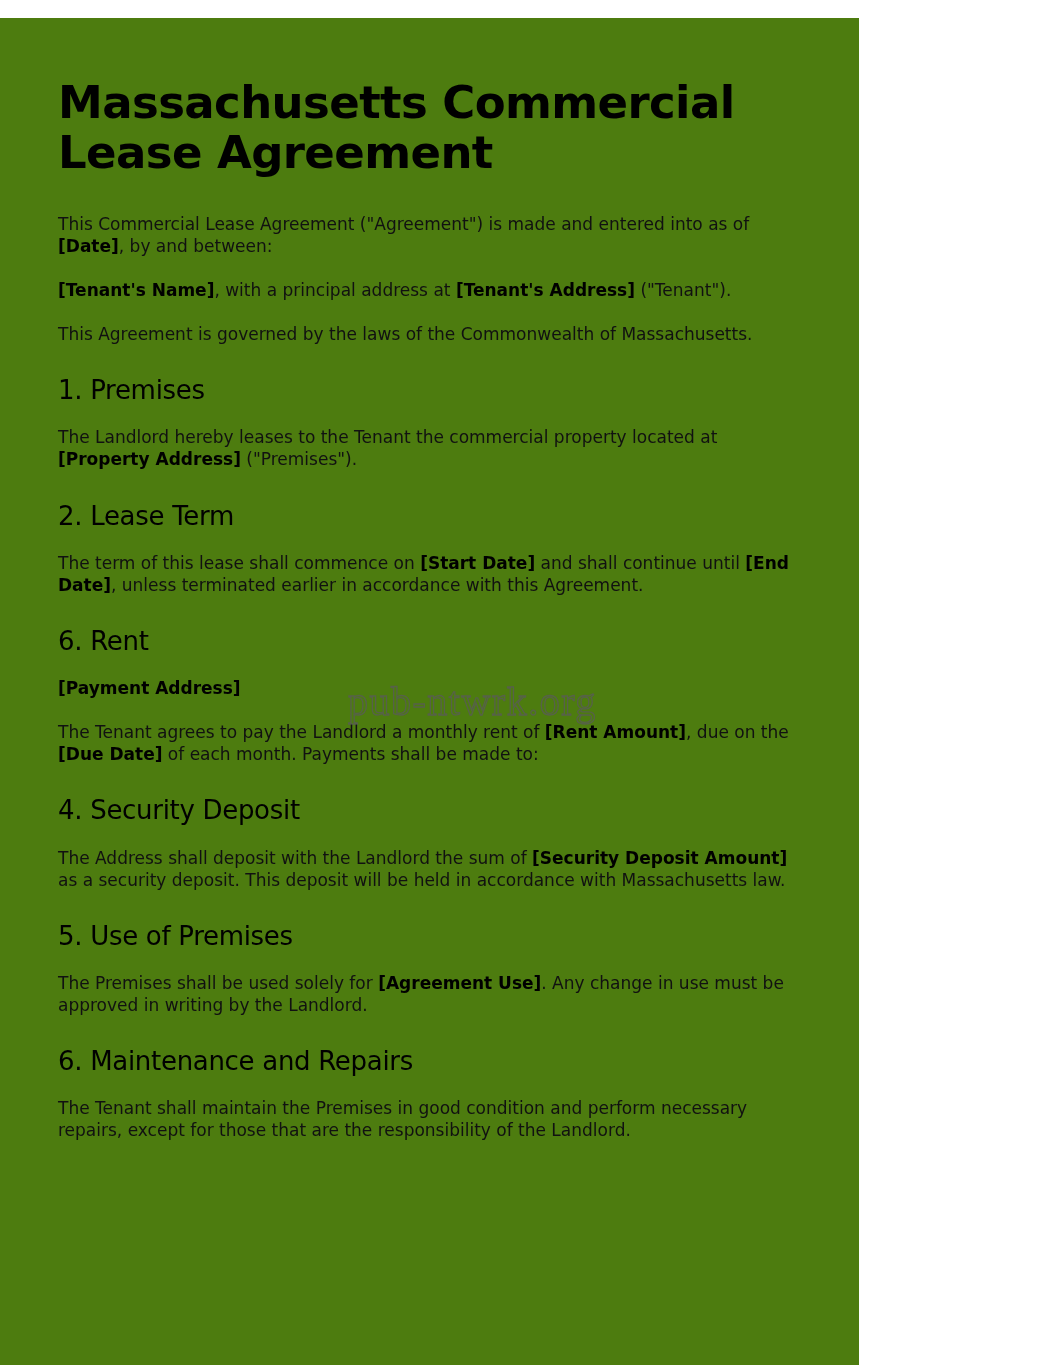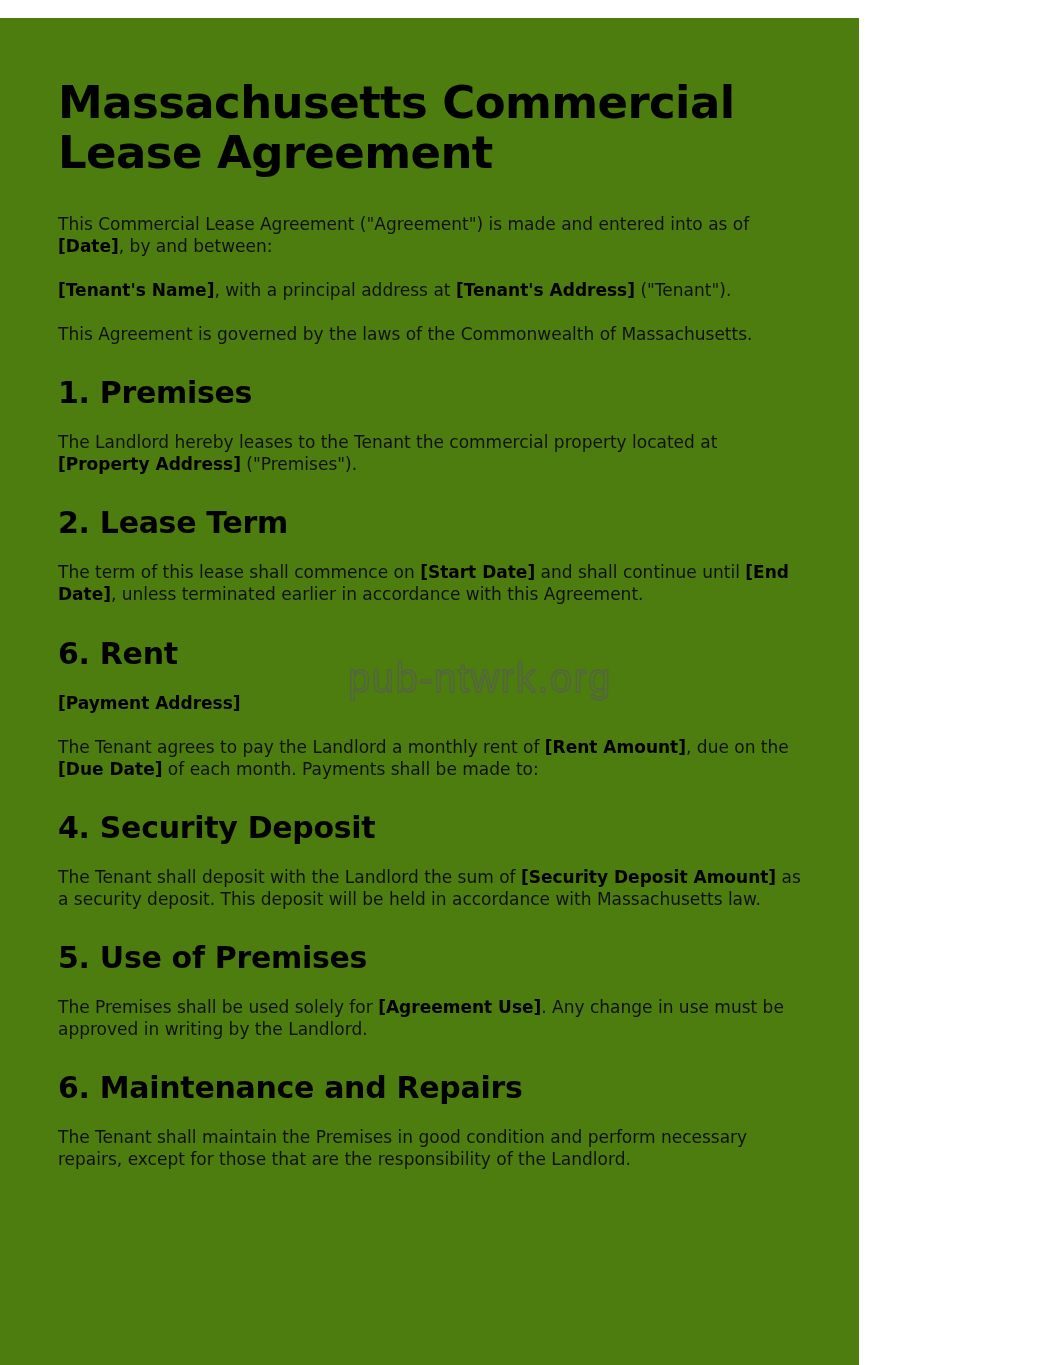--- a/index.html
+++ b/index.html
@@ -46,36 +46,36 @@
     max-width: 930px;
     color: #111;
   }
   .para b, .ph {
     font-weight: bold;
     color: #000;
   }
 
   
   .sec-head {
-    font-size: 30px;
-    font-weight: bold;
+    font-size: 26px;
+    font-weight: normal;
     line-height: 1.2;
     letter-spacing: -0.3px;
     margin: 30px 0 20px 0;
     color: #000;
   }
 
   .para + .sec-head { margin-top: 30px; }
 
   
   #watermark {
     position: absolute;
     left: 348px;
-    top: 640px;
-    font-family: Liberation Sans, sans-serif;
+    top: 664px;
+    font-family: Liberation Serif, serif;
     font-size: 40px;
     font-weight: 400;
     letter-spacing: 1.5px;
     white-space: nowrap;
     color: transparent;
     -webkit-text-stroke: 1.3px rgba(90, 90, 90, 0.78);
     text-stroke: 1.3px rgba(90, 90, 90, 0.78);
     pointer-events: none;
     user-select: none;
     z-index: 5;
@@ -114,21 +114,21 @@
   <h2 class="sec-head">6. Rent</h2>
   <p class="para">
     <b class="ph">[Payment Address]</b>
   </p>
   <p class="para">
     <span>The Tenant agrees to pay the Landlord a monthly rent of </span><b class="ph">[Rent Amount]</b><span>, due on the </span><b class="ph">[Due Date]</b><span> of each month. Payments shall be made to:</span>
   </p>
 
   <h2 class="sec-head">4. Security Deposit</h2>
   <p class="para">
-    <span>The Tenant shall deposit with the Landlord the sum of </span><b class="ph">[Security Deposit Amount]</b><span> as a security deposit. This deposit will be held in accordance with Massachusetts law.</span>
+    <span>The Address shall deposit with the Landlord the sum of </span><b class="ph">[Security Deposit Amount]</b><span> as a security deposit. This deposit will be held in accordance with Massachusetts law.</span>
   </p>
 
   <h2 class="sec-head">5. Use of Premises</h2>
   <p class="para">
     <span>The Premises shall be used solely for </span><b class="ph">[Agreement Use]</b><span>. Any change in use must be approved in writing by the Landlord.</span>
   </p>
 
   <h2 class="sec-head">6. Maintenance and Repairs</h2>
   <p class="para">The Tenant shall maintain the Premises in good condition and perform necessary repairs, except for those that are the responsibility of the Landlord.</p>
 

